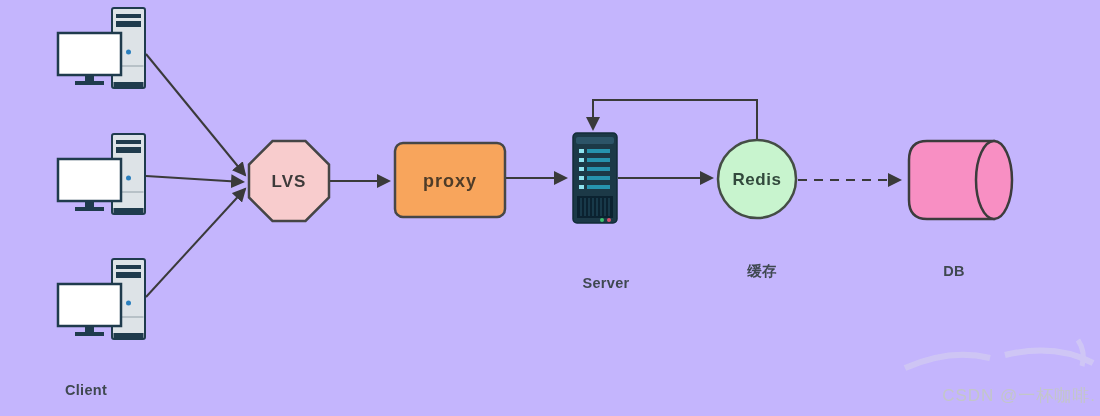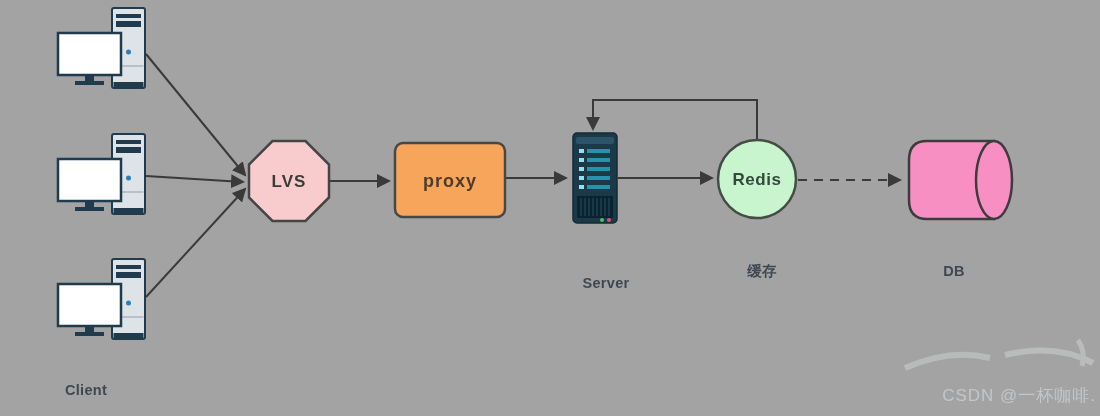--- a/index.html
+++ b/index.html
@@ -1,19 +1,19 @@
 <!DOCTYPE html>
 <html><head>
 <meta charset="utf-8">
 <style>
   html,body{margin:0;padding:0;background:#ffffff;}
   .canvas{
     position:relative;
     width:1100px;height:416px;
-    background:#a3a3a3;
+    background:#c4b5fd;
     font-family:"Liberation Sans",sans-serif;
     overflow:hidden;
   }
   svg{display:block;}
   text{font-family:"Liberation Sans",sans-serif;}
   .node-label{font-weight:bold;}
   .caption{font-weight:bold;fill:#3f4850;font-size:14.5px;letter-spacing:.3px;}
 </style>
 </head>
 <body>

